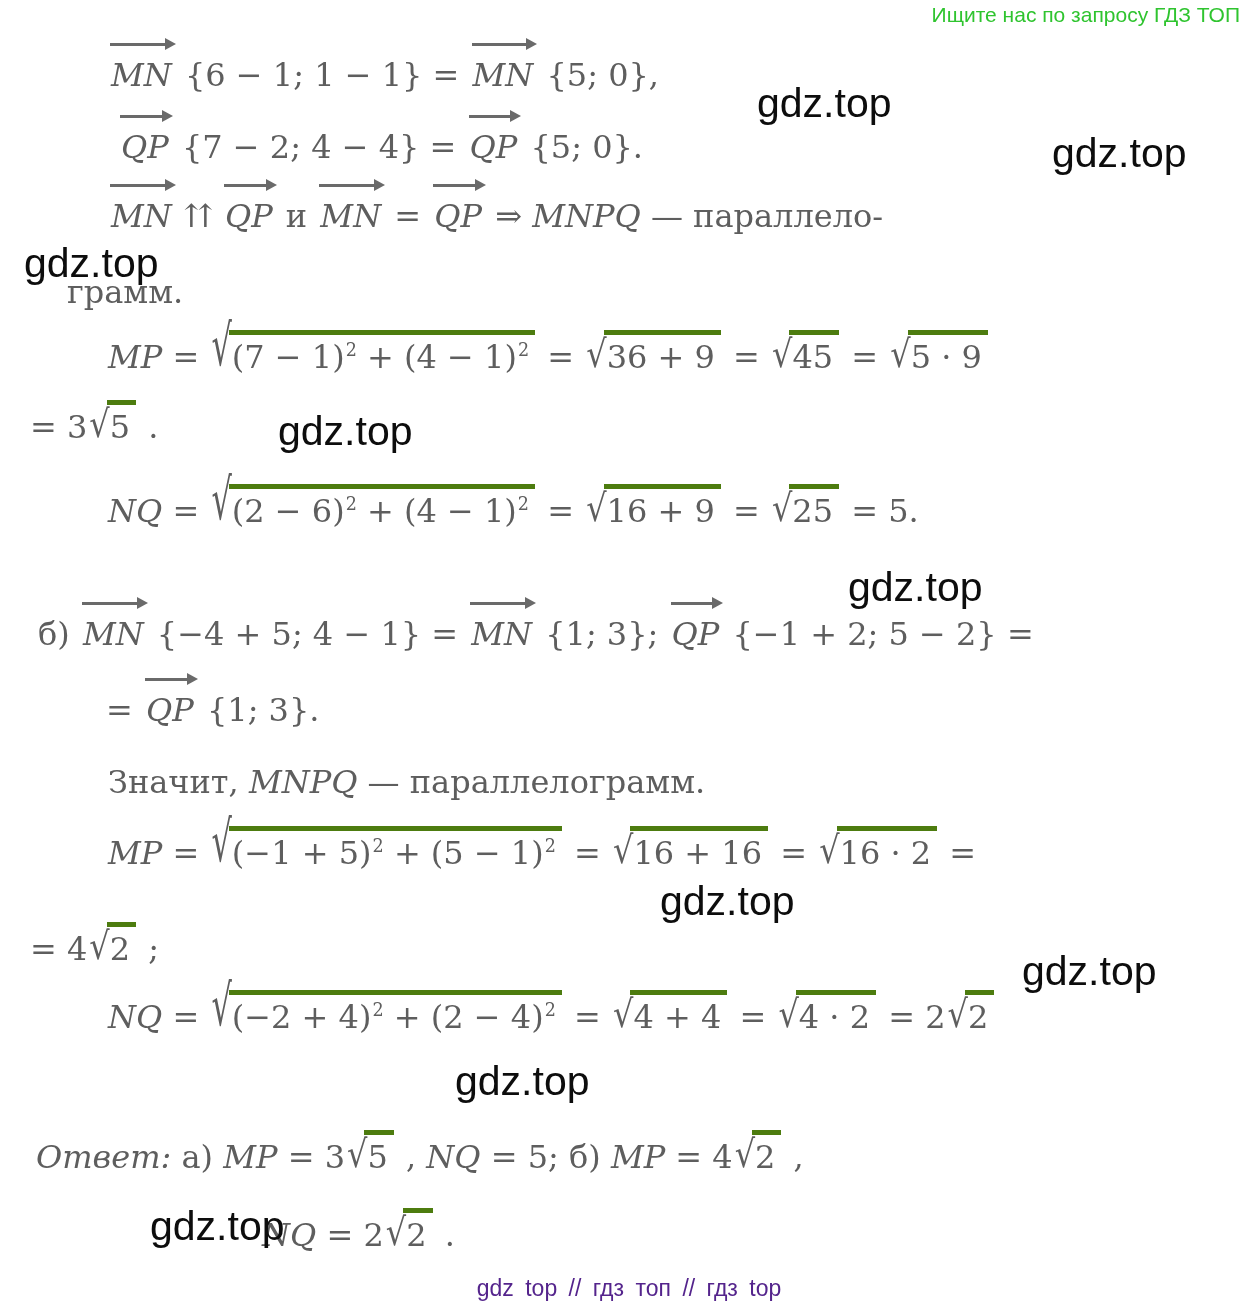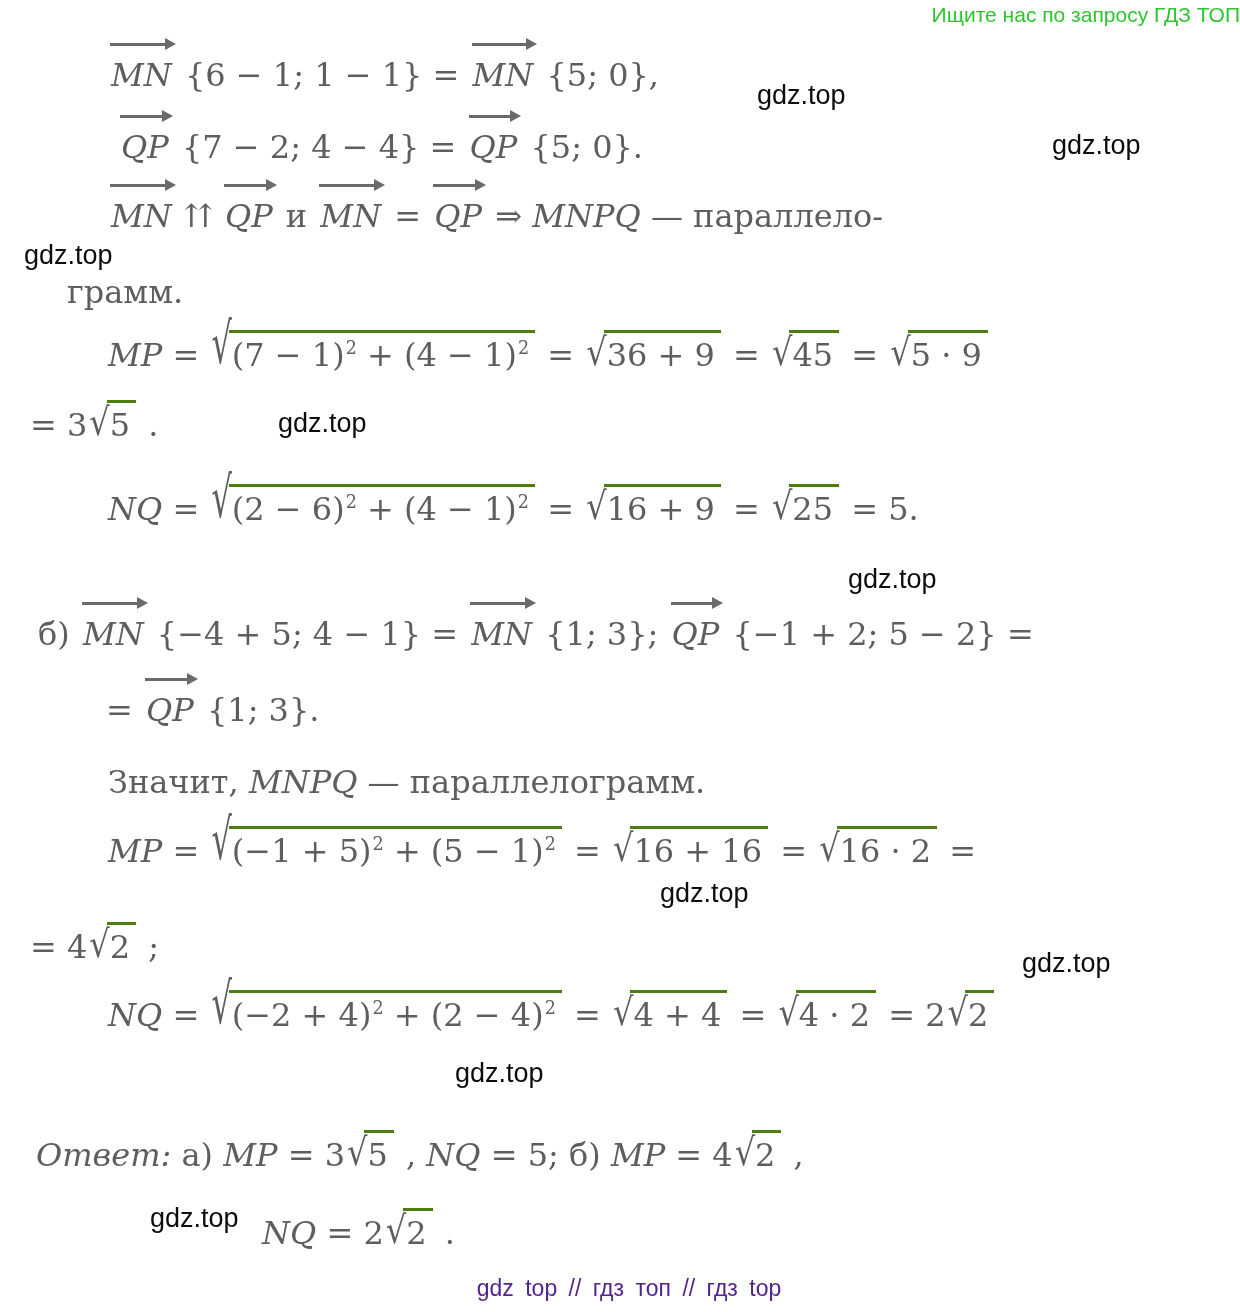--- a/index.html
+++ b/index.html
@@ -19,21 +19,21 @@
   .footer{
     position:absolute;top:1275px;left:9px;width:100%;
     text-align:center;
     font-family:"Liberation Sans", sans-serif;
     font-size:23px;
     word-spacing:5px;
   }
   .wm{
     position:absolute;
     font-family:"Liberation Sans", sans-serif;
-    font-size:27px;
+    font-size:41px;
     color:#0d0d0d;
     white-space:nowrap;
   }
   .mline{
     position:absolute;
     font-size:32px;
     color:#5e5e5e;
     white-space:nowrap;
     line-height:1.25;
   }
@@ -71,21 +71,21 @@
   .rad{
     display:inline-block;
     font-style:normal;
     transform-origin:0 88%;
     transform:scaleY(1.18);
     margin-right:-3px;
   }
   .sqrt.big > .rad{transform:scaleY(1.78);}
   .sqrt-expr{
     display:inline-block;
-    border-top:3px solid #4d7c0f;
+    border-top:5px solid #4d7c0f;
     padding:2px 6px 0 3px;
   }
 </style>
 </head>
 <body>
 
 <div class="page">
   <div class="header" style="color: rgb(47, 196, 47);">Ищите нас по запросу ГДЗ ТОП</div>
   <div id="math-layer">
       <div class="mline" style="left: 108px; top: 55px;"><span class="vec"><span class="vec-line"></span><span class="vec-name">MN</span></span><span class="mrm"> {6 − 1; 1 − 1} = </span><span class="vec"><span class="vec-line"></span><span class="vec-name">MN</span></span><span class="mrm"> {5; 0},</span></div>

